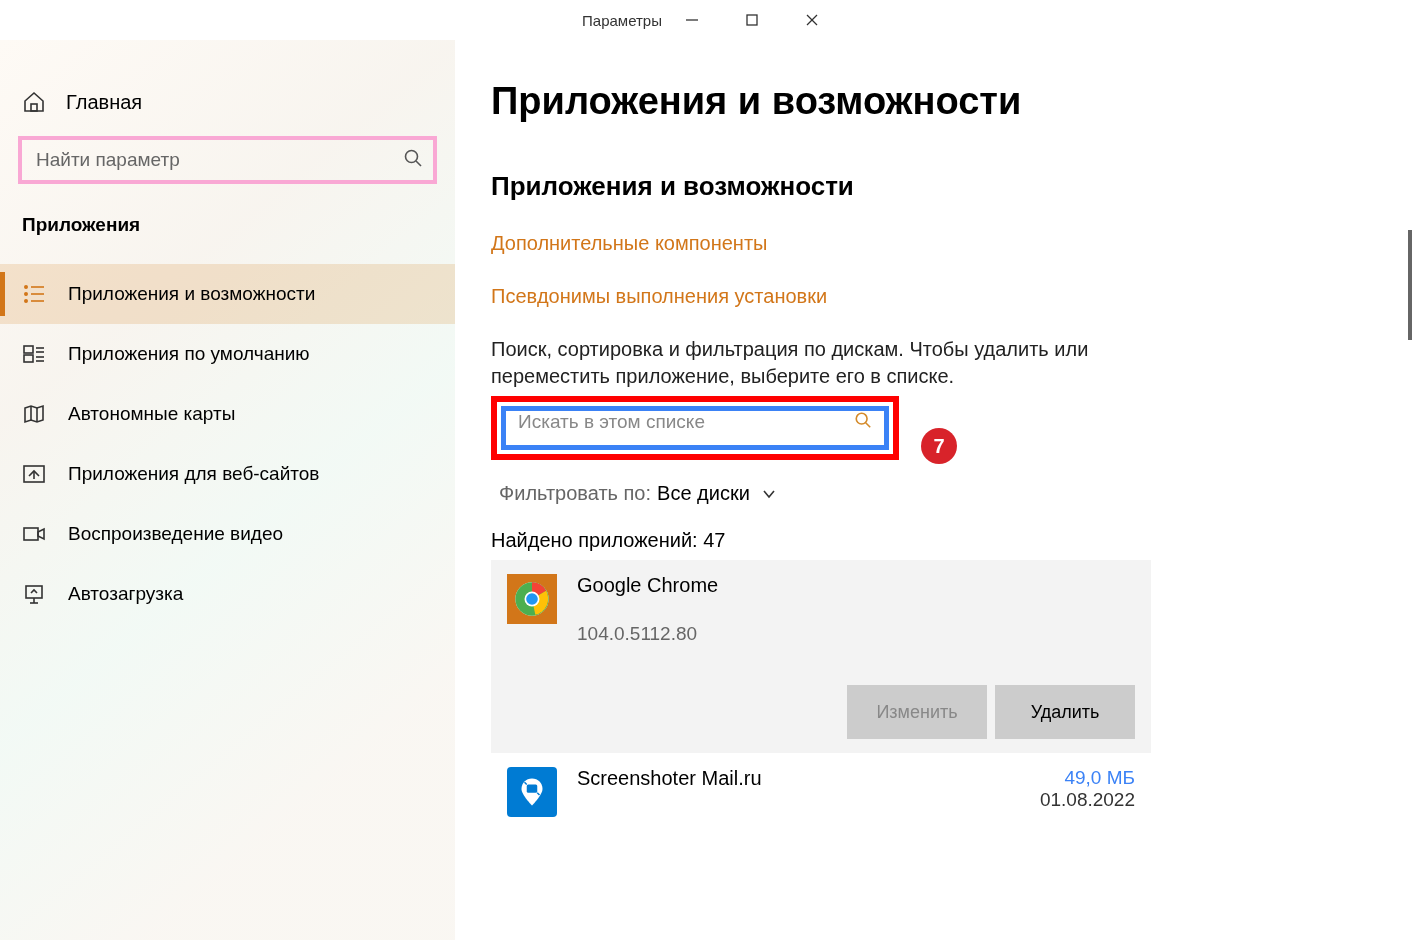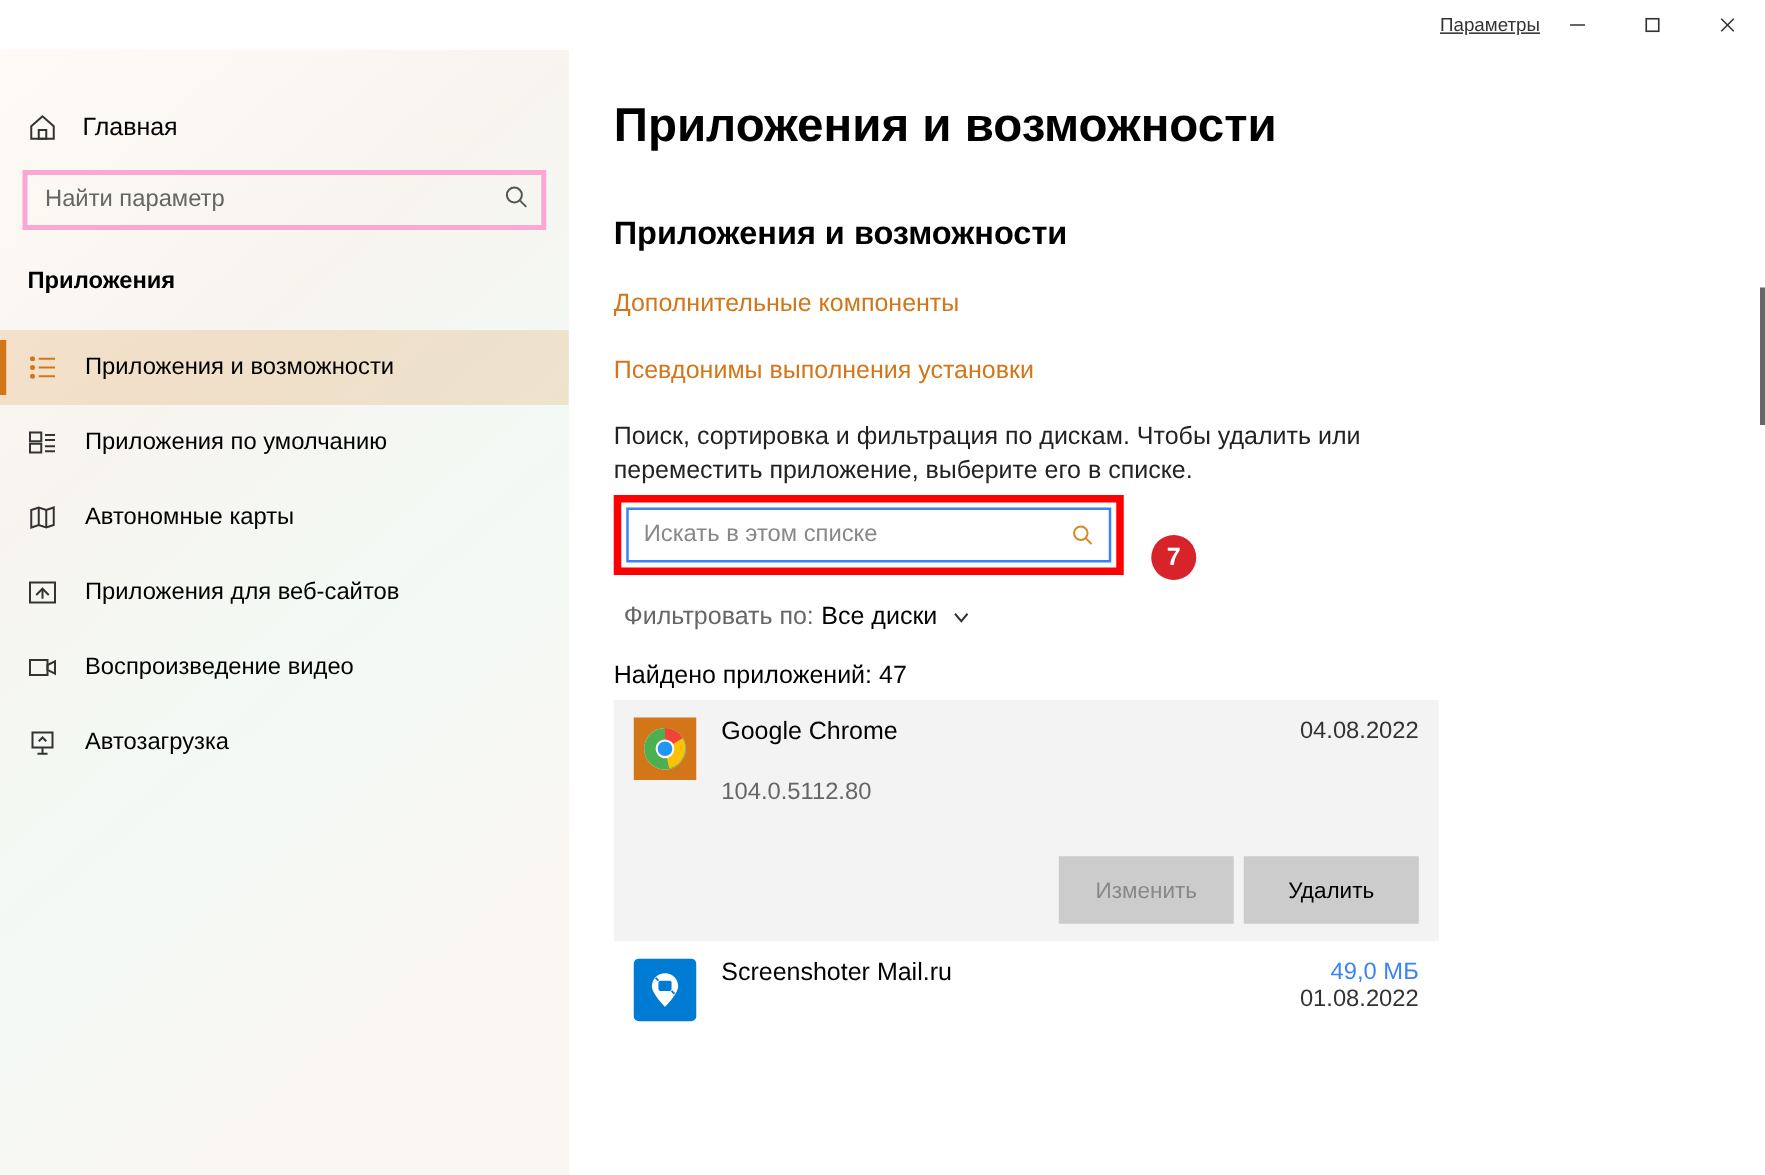--- a/index.html
+++ b/index.html
@@ -1,18 +1,18 @@
 <!DOCTYPE html>
 <html><head>
 <meta charset="utf-8">
 <style>
 * { margin: 0; padding: 0; box-sizing: border-box; font-family: "Segoe UI", sans-serif; }
 body { width: 1412px; height: 940px; overflow: hidden; background: #fff; position: relative; }
 
-.titlebar { height: 40px; display: flex; align-items: center; justify-content: flex-end; padding-left: 12px; text-decoration: underline; }
+.titlebar { height: 40px; display: flex; align-items: center; justify-content: center; padding-left: 12px; }
 .titlebar-title { font-size: 15px; color: #333; }
 .titlebar-controls { display: flex; height: 100%; }
 .titlebar-btn { width: 60px; height: 40px; display: flex; align-items: center; justify-content: center; cursor: pointer; }
 .titlebar-btn svg { width: 14px; height: 14px; }
 
 .main { display: flex; height: calc(100% - 40px); }
 
 .sidebar { width: 455px; padding-top: 40px; position: relative; }
 .sidebar::before { content: ""; position: absolute; inset: 0; background: linear-gradient(140deg, #fdf6ed 0%, #f2ece2 30%, #e8f5ed 55%, #f5f0e8 80%); opacity: 0.55; z-index: -1; }
 
@@ -38,21 +38,21 @@
 .content { flex: 1; padding: 40px 36px 0 36px; overflow: hidden; position: relative; }
 h1 { font-size: 38px; font-weight: 600; margin-bottom: 48px; }
 h2 { font-size: 26px; font-weight: 600; margin-bottom: 30px; }
 
 .link { color: #d27619; font-size: 20px; margin-bottom: 30px; display: block; cursor: pointer; }
 
 .hint { font-size: 20px; color: #222; margin-bottom: 4px; max-width: 640px; }
 
 .annot-wrap { position: relative; display: inline-block; margin-top: 4px; margin-bottom: 8px; }
 .annot-outer { border: 6px solid #ff0000; padding: 4px; }
-.annot-inner { border: 2px solid #3b82f6; width: 388px; height: 44px; display: flex; align-items: center; padding: 0 12px; }
+.annot-inner { border: 5px solid #3b82f6; width: 388px; height: 44px; display: flex; align-items: flex-start; padding: 0 12px; }
 .annot-inner input { flex: 1; border: none; outline: none; font-size: 19px; background: transparent; }
 .annot-inner input::placeholder { color: #888; }
 .annot-inner svg { width: 18px; height: 18px; color: #d48a2a; }
 
 .annot-badge { position: absolute; right: -58px; top: 50%; width: 36px; height: 36px; border-radius: 50%; background: #d8232a; color: #fff; display: flex; align-items: center; justify-content: center; font-size: 20px; font-weight: 600; }
 
 .dropdown-row { font-size: 20px; margin: 14px 0 4px 8px; display: flex; align-items: center; gap: 6px; cursor: pointer; }
 .dropdown-row .dim { color: #666; }
 .dropdown-row svg { width: 14px; height: 14px; margin-left: 6px; }
 
@@ -245,24 +245,20 @@
               <path d="M24 4 A20 20 0 0 1 41 14 L24 24 Z" fill="#f44336"></path>
               <path d="M41 14 A20 20 0 0 1 28 43 L24 24 Z" fill="#ffc107"></path>
               <circle cx="24" cy="24" r="9" fill="#fff"></circle>
               <circle cx="24" cy="24" r="7" fill="#2196f3"></circle>
             </svg>
         </div>
         <div class="app-info">
           <div class="app-name">Google Chrome</div>
           <div class="app-version">104.0.5112.80</div>
         </div>
-        <div class="app-meta">
-          <div class="app-size"></div>
-          <div class="app-date">04.08.2022</div>
-        </div>
       </div>
       <div class="app-actions">
         <button class="btn disabled">Изменить</button>
         <button class="btn">Удалить</button>
       </div>
     </div>
 
     <div class="app-item">
       <div class="app-row">
         <div class="app-icon blue">

